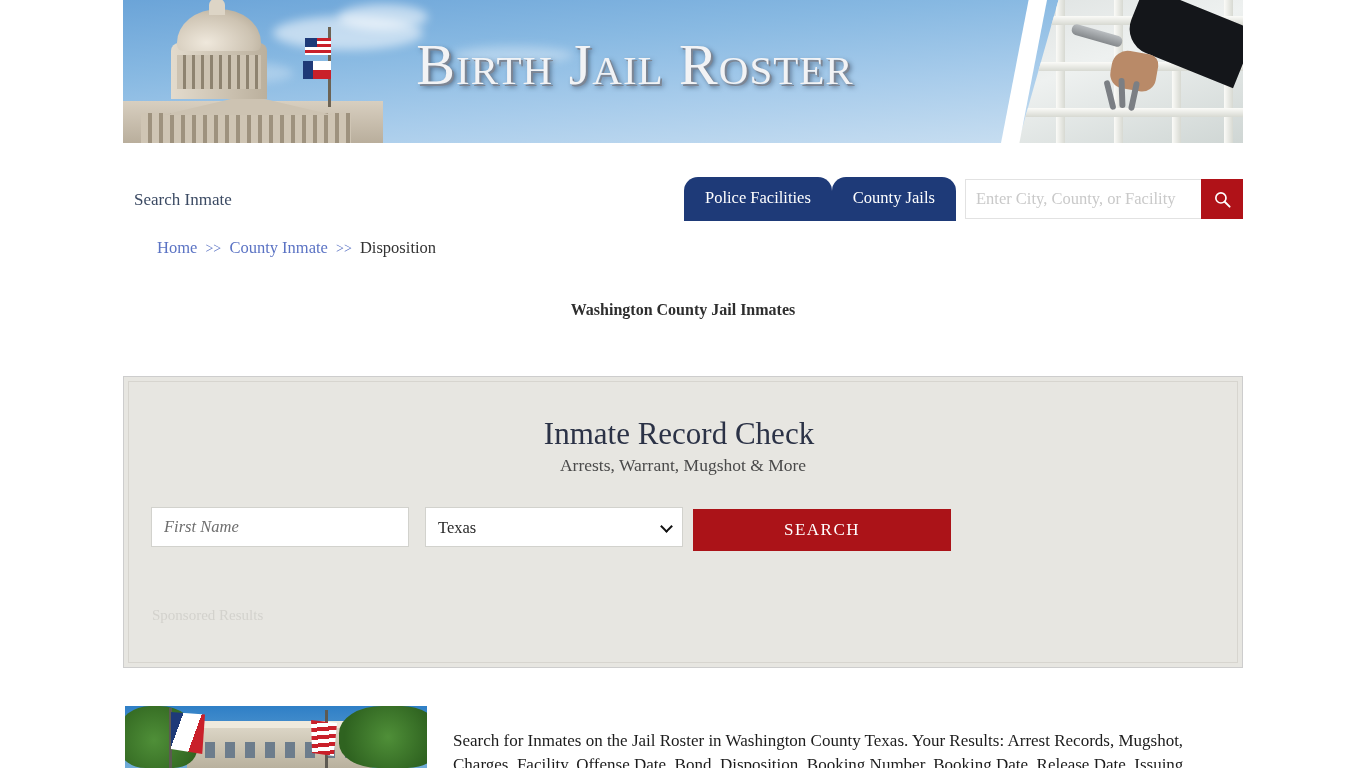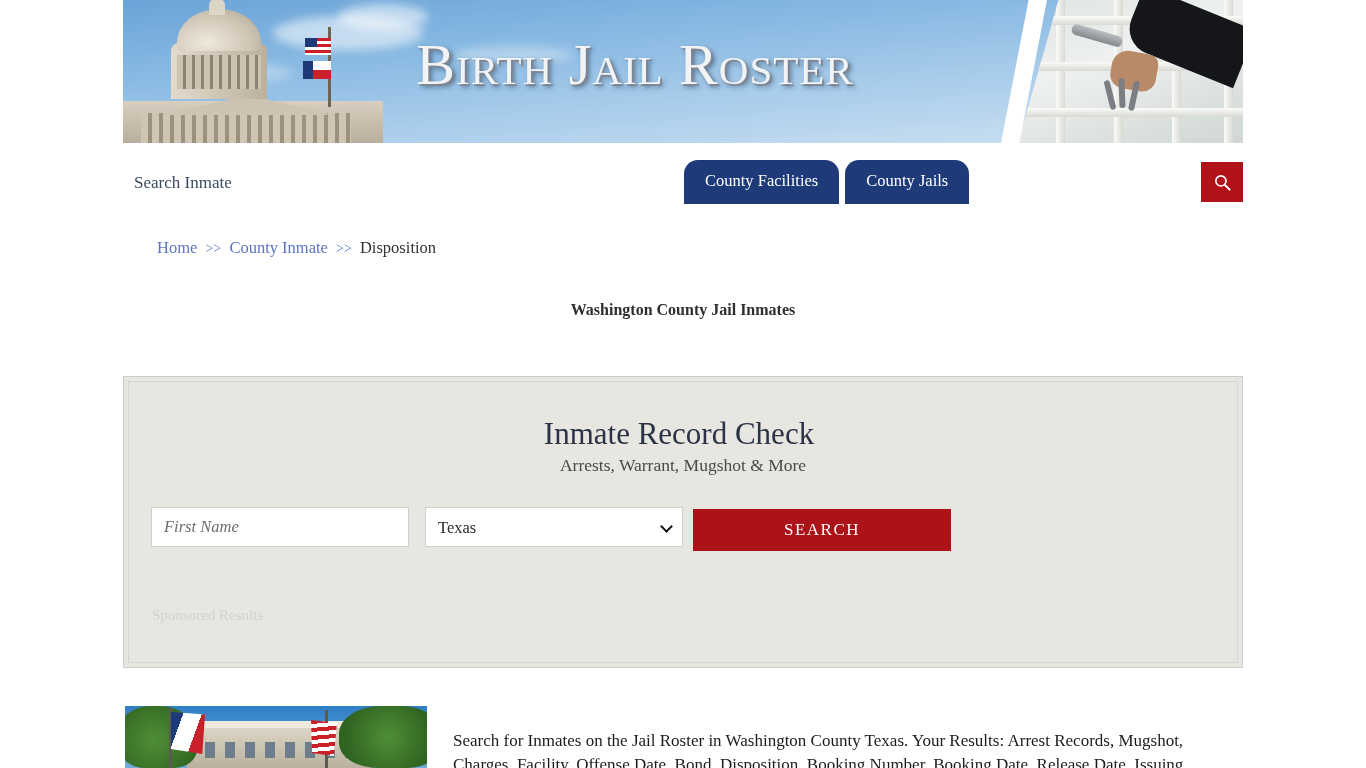--- a/index.html
+++ b/index.html
@@ -138,35 +138,35 @@
     font-size: 58px; line-height: 1;
     letter-spacing: 1px;
     font-variant: small-caps;
     color: #f2f3f5;
     text-shadow: 2px 2px 0 #7d8694, 3px 3px 5px rgba(20,30,50,.55);
     padding-right: 96px;
   }
 
   
   .navrow {
-    position:absolute; left: 123px; top: 143px; width: 1120px; height: 78px;
+    position:absolute; left: 123px; top: 160px; width: 1120px; height: 78px;
   }
   .search-inmate {
     position:absolute; left: 11px; top: 30px;
     font-size: 17px; color: #3b4a63;
   }
   .tabs { position:absolute; left: 561px; top: 17px; display:flex; }
   .tab {
     background:#1e3a78; color:#fff; font-size: 16.5px;
     padding: 11px 21px 13px 21px;
     border-radius: 14px 14px 0 0;
     cursor:pointer; white-space:nowrap;
     font-family: "Liberation Serif", "DejaVu Serif", serif;
   }
-  .tab + .tab { margin-left: 6px; }
+  .tab + .tab { margin-left: 0; }
   .hdr-search {
     position:absolute; right: 0; top: 19px;
     display:flex; align-items:stretch; height: 40px;
   }
   .hdr-search input {
     width: 236px; height: 40px; border: 1px solid #e2e2e2; border-right:none;
     background:#fff; padding: 0 10px; font-size: 16.5px; color:#333;
     font-family: "Liberation Serif", "DejaVu Serif", serif; outline:none;
   }
   .hdr-search input::placeholder { color:#c9c9c9; }
@@ -332,25 +332,26 @@
     </div>
     <div class="banner-white-wedge"></div>
 
     <div class="banner-title">Birth Jail Roster</div>
   </div>
 
   <div class="navrow">
     <div class="search-inmate">Search Inmate</div>
 
     <div class="tabs">
-      <div class="tab">County Facilities</div>
+      <div class="tab">Police Facilities</div>
       <div class="tab">County Jails</div>
     </div>
 
     <div class="hdr-search">
+      <input type="text" placeholder="Enter City, County, or Facility" style="">
       <button class="hdr-btn">
         <svg width="19" height="19" viewBox="0 0 24 24">
           <circle cx="10" cy="10" r="6.4" fill="none" stroke="#ffffff" stroke-width="2.1"></circle>
           <line x1="14.8" y1="14.8" x2="21" y2="21" stroke="#ffffff" stroke-width="2.4" stroke-linecap="round"></line>
         </svg>
       </button>
     </div>
   </div>
 
   <div class="crumbs">

